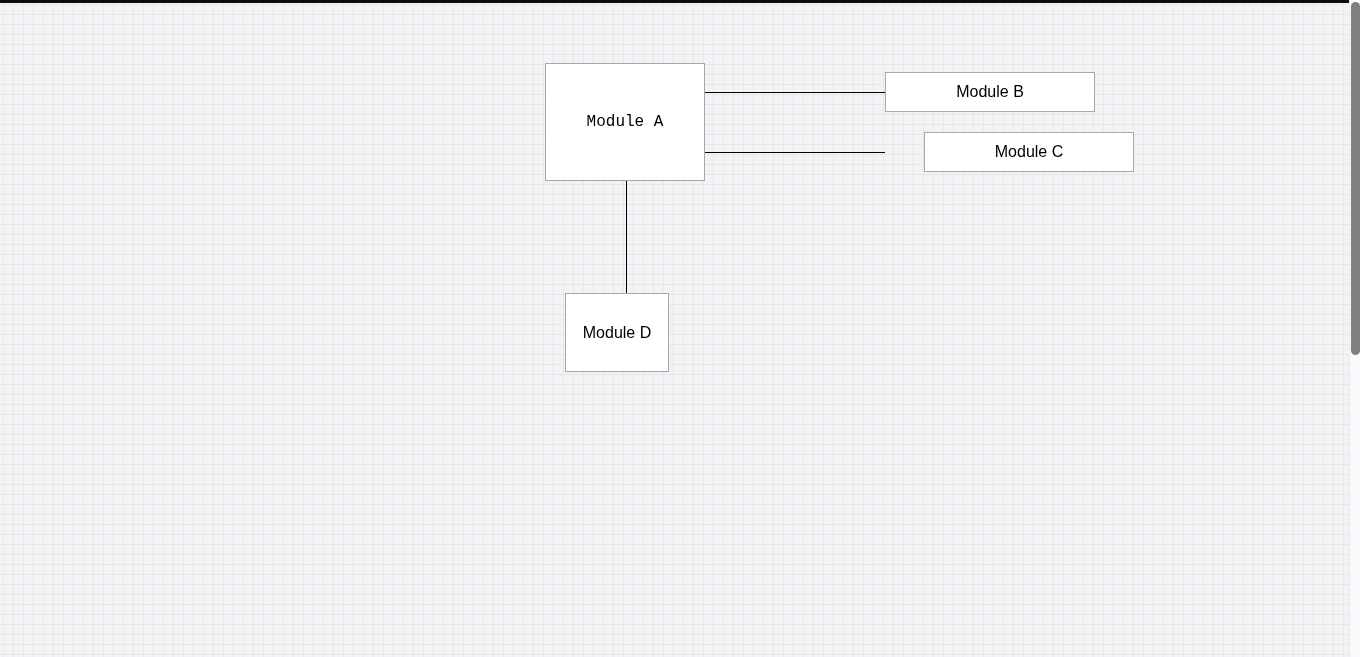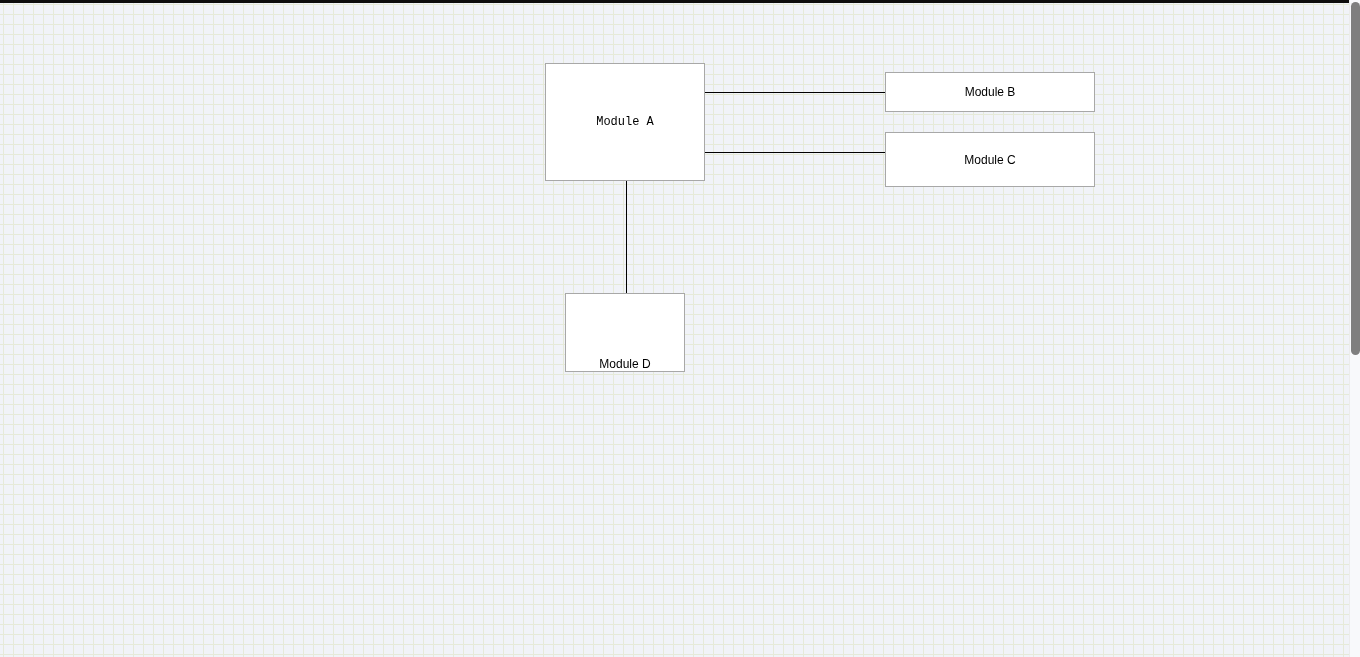--- a/index.html
+++ b/index.html
@@ -38,21 +38,21 @@
     background:var(--topbar-color);
     z-index:5;
   }
   .node{
     position:absolute;
     background:var(--node-fill);
     border:1px solid var(--node-border);
     display:flex;
     align-items:center;
     justify-content:center;
-    font-size:12px;
+    font-size:16px;
     color:var(--text-color);
     z-index:2;
     cursor:default;
     user-select:none;
   }
   .edge{
     position:absolute;
     background:var(--edge-color);
     z-index:1;
   }
@@ -81,23 +81,23 @@
   <div class="edge" style="left: 705px; top: 92px; width: 180px; height: 1px;"></div>
   <div class="edge" style="left: 705px; top: 152px; width: 180px; height: 1px;"></div>
   <div class="edge" style="left: 626px; top: 181px; width: 1px; height: 112px;"></div>
 
   <div class="node" style="left: 545px; top: 63px; width: 160px; height: 118px; font-family: Liberation Mono, monospace;">
     <span>Module A</span>
   </div>
   <div class="node" style="left: 885px; top: 72px; width: 210px; height: 40px;">
     <span>Module B</span>
   </div>
-  <div class="node" style="left: 885px; top: 132px; width: 210px; height: 55px;">
+  <div class="node" style="left: 924px; top: 132px; width: 210px; height: 40px;">
     <span>Module C</span>
   </div>
-  <div class="node" style="left: 565px; top: 293px; width: 120px; height: 79px; align-items: flex-end;">
+  <div class="node" style="left: 565px; top: 293px; width: 104px; height: 79px;">
     <span>Module D</span>
   </div>
 </div>
 
 <div class="v-scrollbar">
   <div class="thumb" style="top: 2px; height: 353px;"></div>
 </div>
 
 </body></html>

